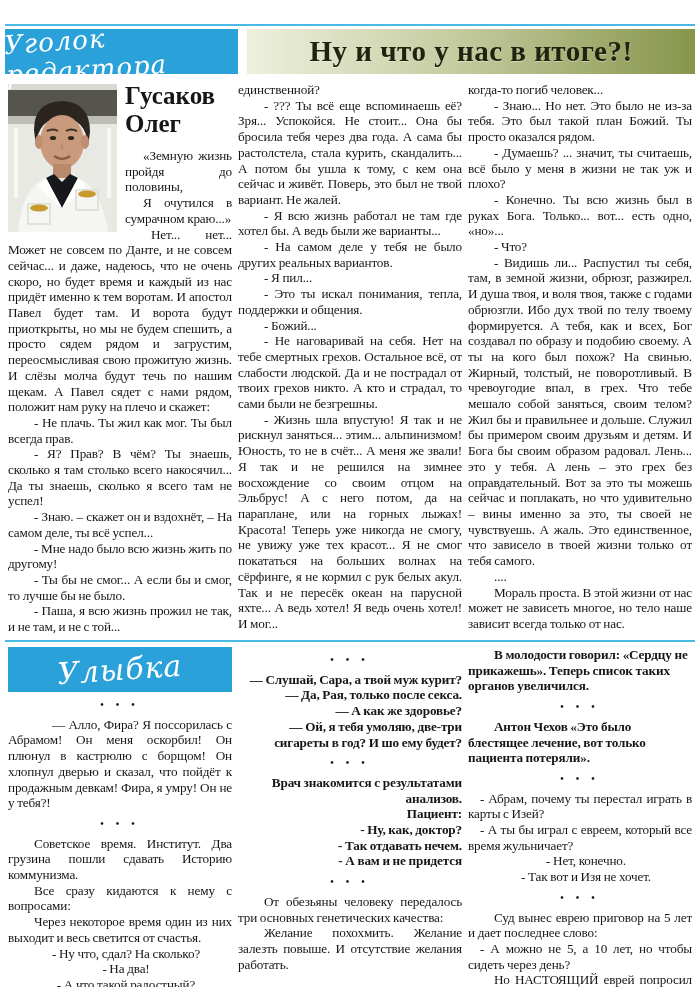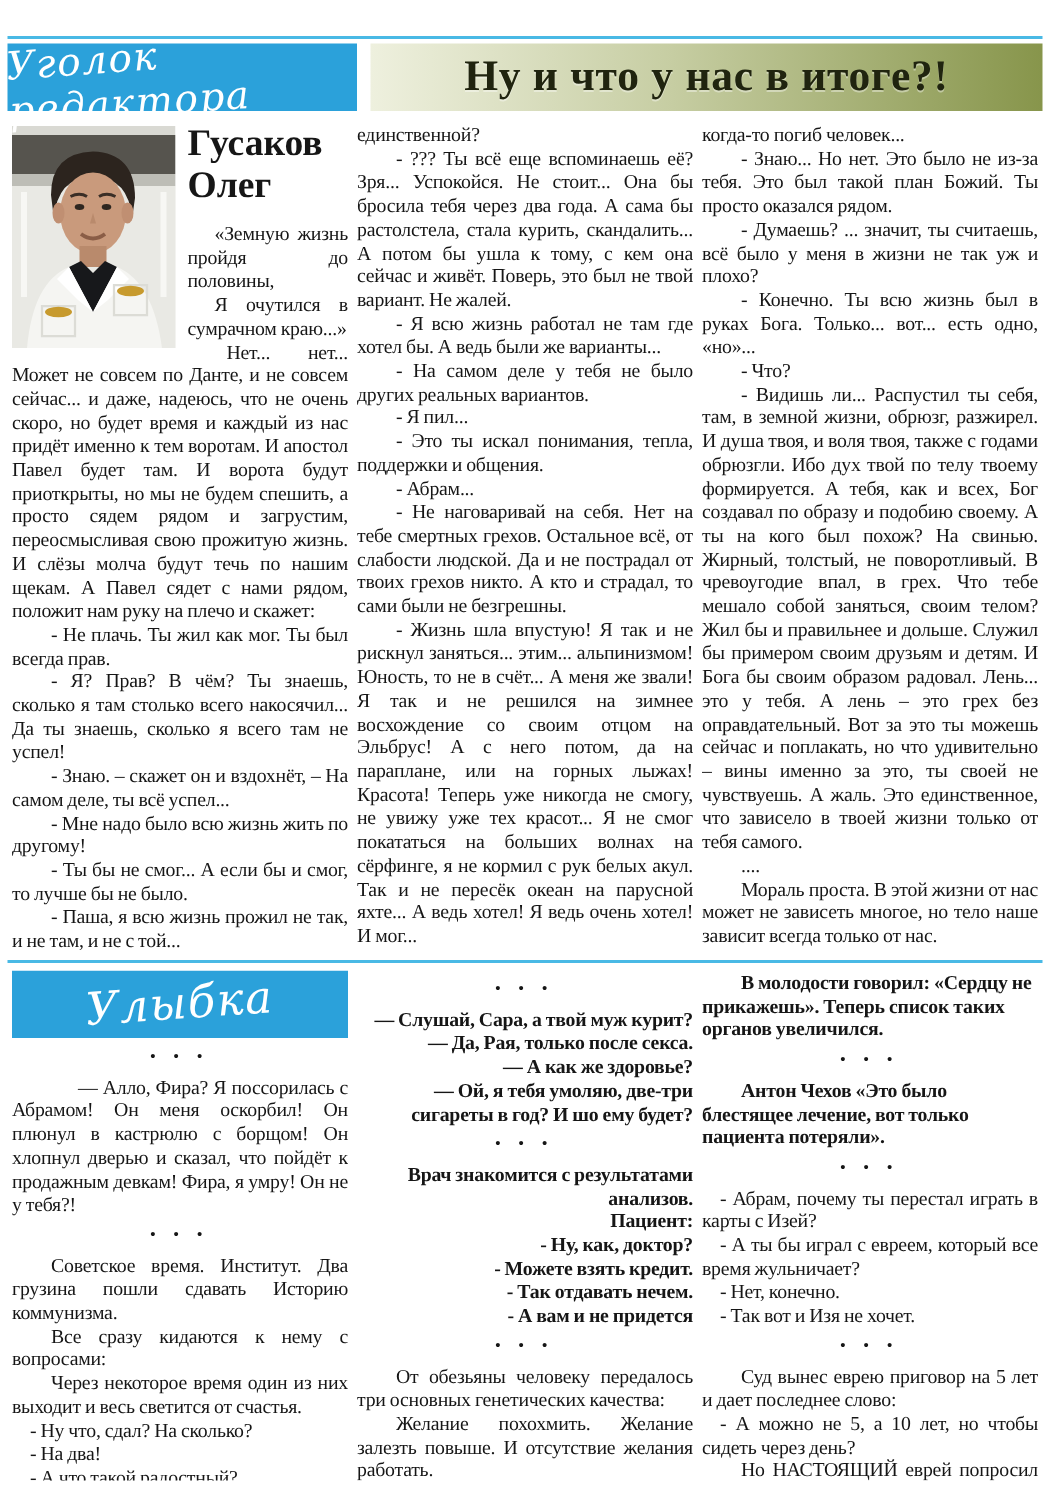--- a/index.html
+++ b/index.html
@@ -20,21 +20,21 @@
       font-family:"Liberation Serif",serif;font-weight:700;font-size:29px;
       color:#20240f;letter-spacing:.5px;text-shadow:0 1px 0 rgba(255,255,255,.4);}
   
   .cols{display:flex;gap:6px;padding:0 8px;}
   .article{margin-top:8px;}
   .article .col{width:224px;height:552px;overflow:hidden;}
   p{margin:0;text-align:justify;text-indent:26px;font-size:13.2px;line-height:15.7px;
     letter-spacing:-0.15px;word-spacing:-0.4px;}
   p.noind{text-indent:0;}
   p.inb{text-indent:44px;}
-  p.dl{text-indent:12px;text-align:left;}
+  p.dl{text-indent:12px;text-align:center;}
   p.dlj{text-indent:12px;}
   p.left{text-align:left;font-weight:bold;}
   p.right{text-align:right;text-indent:0;font-weight:bold;}
   .epi{text-indent:18px;}
   .author{font-family:"Liberation Serif",serif;font-weight:700;font-size:25px;line-height:1.12;margin:0 0 10px;padding-left:15px;}
   .photo{float:left;width:109px;height:148px;margin:2px 8px 2px 0;}
   .dots4{text-indent:26px;text-align:left;}
   
   .divider{margin-top:6px;}
   .smile{margin-top:5px;}
@@ -103,21 +103,21 @@
 
     </div>
 
     <div class="col">
       <p class="noind">единственной?</p>
       <p>- ??? Ты всё еще вспоминаешь её? Зря... Успокойся. Не стоит... Она бы бросила тебя через два года. А сама бы растолстела, стала курить, скандалить... А потом бы ушла к тому, с кем она сейчас и живёт. Поверь, это был не твой вариант. Не жалей.</p>
       <p>- Я всю жизнь работал не там где хотел бы. А ведь были же варианты...</p>
       <p>- На самом деле у тебя не было других реальных вариантов.</p>
       <p>- Я пил...</p>
       <p>- Это ты искал понимания, тепла, поддержки и общения.</p>
-      <p>- Абрам...</p>
+      <p>- Божий...</p>
       <p>- Не наговаривай на себя. Нет на тебе смертных грехов. Остальное всё, от слабости людской. Да и не пострадал от твоих грехов никто. А кто и страдал, то сами были не безгрешны.</p>
       <p>- Жизнь шла впустую! Я так и не рискнул заняться... этим... альпинизмом! Юность, то не в счёт... А меня же звали! Я так и не решился на зимнее восхождение со своим отцом на Эльбрус! А с него потом, да на параплане, или на горных лыжах! Красота! Теперь уже никогда не смогу, не увижу уже тех красот... Я не смог покататься на больших волнах на сёрфинге, я не кормил с рук белых акул. Так и не пересёк океан на парусной яхте... А ведь хотел! Я ведь очень хотел! И мог...</p>
       <p>- Фигня всё это... (прости меня Господи). Если бы ты это осуществил, то мы бы встретились с тобой здесь лет на десять-пятнадцать раньше. Тебе оно было надо?</p>
 
     </div>
 
     <div class="col">
       <p class="noind">когда-то погиб человек...</p>
       <p>- Знаю... Но нет. Это было не из-за тебя. Это был такой план Божий. Ты просто оказался рядом.</p>
       <p>- Думаешь? ... значит, ты считаешь, всё было у меня в жизни не так уж и плохо?</p>
@@ -153,21 +153,20 @@
     <div class="col">
       <p class="sep">• • •</p>
       <p class="right">— Слушай, Сара, а твой муж курит?</p>
       <p class="right">— Да, Рая, только после секса.</p>
       <p class="right">— А как же здоровье?</p>
       <p class="right">— Ой, я тебя умоляю, две-три сигареты в год? И шо ему будет?</p>
       <p class="sep">• • •</p>
       <p class="right">Врач знакомится с результатами анализов.</p>
       <p class="right">Пациент:</p>
       <p class="right">- Ну, как, доктор?</p>
-      <p class="right">- Можете взять кредит.</p>
       <p class="right">- Так отдавать нечем.</p>
       <p class="right">- А вам и не придется</p>
       <p class="sep">• • •</p>
       <p>От обезьяны человеку передалось три основных генетических качества:</p>
       <p>Желание похохмить. Желание залезть повыше. И отсутствие желания работать.</p>
 
     </div>
 
     <div class="col">
       <p class="left">В молодости говорил: «Сердцу не прикажешь». Теперь список таких органов увеличился.</p>

